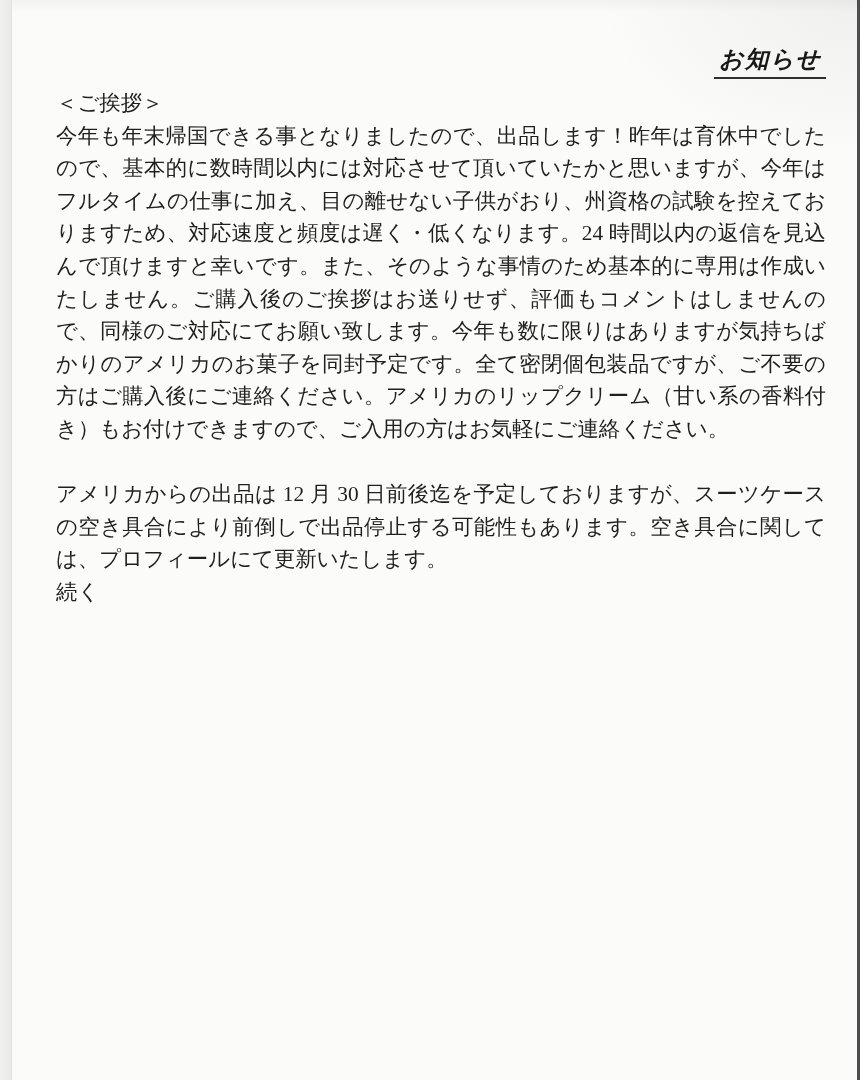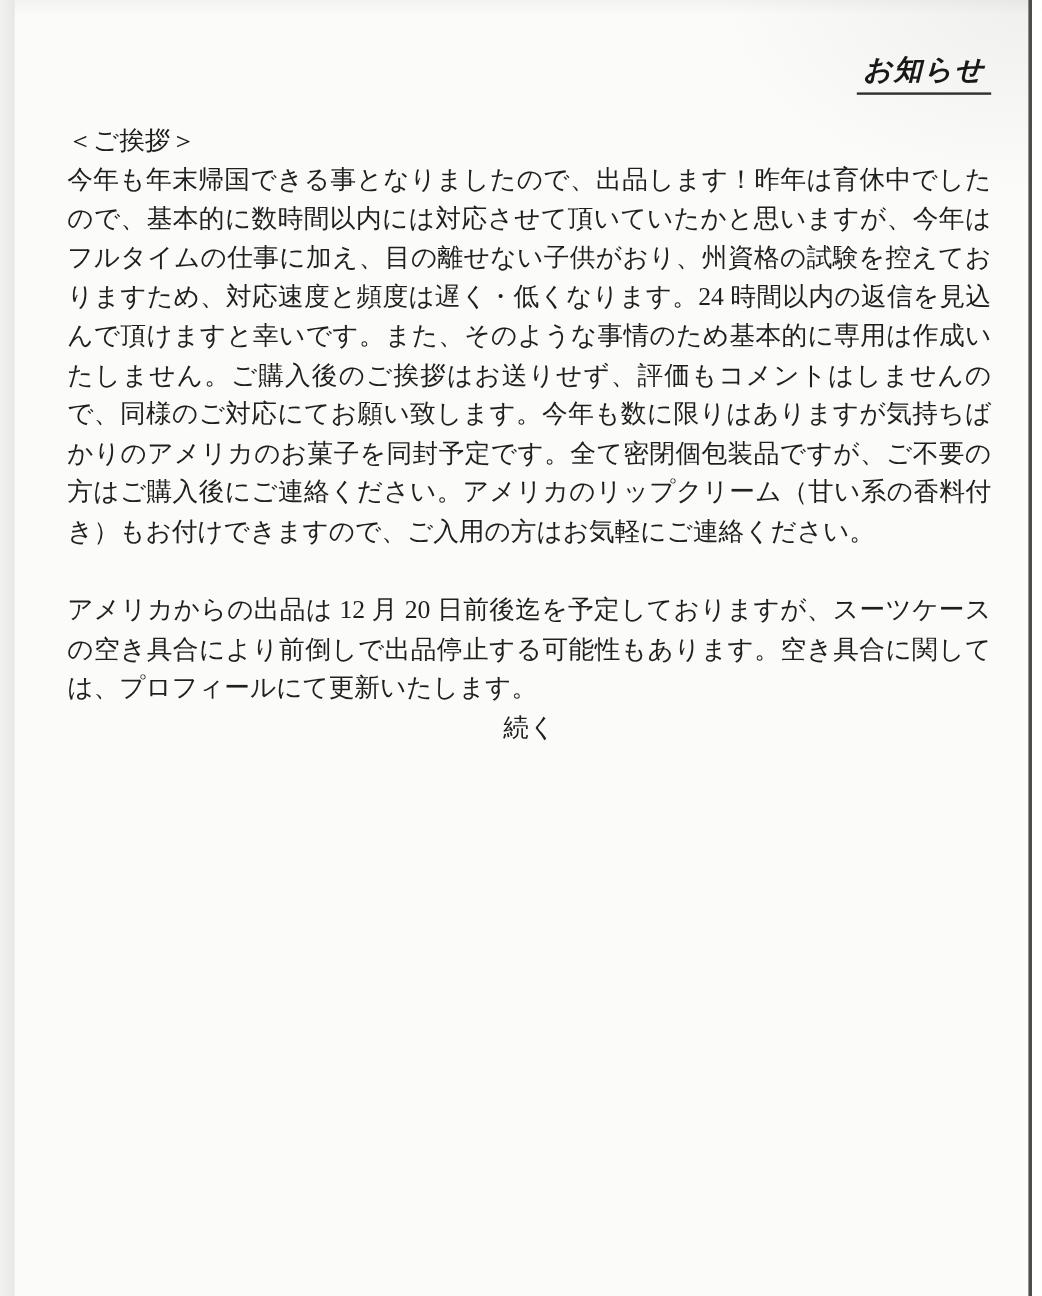--- a/index.html
+++ b/index.html
@@ -78,25 +78,25 @@
   .title {
     display: inline-block;
     font-size: 23.5px;
     font-weight: 700;
     letter-spacing: 1.5px;
     color: #161616;
     border-bottom: 2.5px solid #2e2e2e;
     padding: 0 5px 3px 5px;
   }
   .sec { margin-top: 32.6px; }
-  .sec.first { margin-top: 22px; }
+  .sec.first { margin-top: 8px; }
   .sec-header { }
   .sec-body { margin: 0; }
   .continue {
-    text-align: center;
+    text-align: left;
   }
 </style>
 </head>
 <body>
 
 <div class="page">
   <div class="edge-left"></div>
   <div class="edge-right"></div>
 
   <div class="content">
@@ -106,19 +106,19 @@
     </div>
 
     <section class="sec first">
       <div class="sec-header">＜ご挨拶＞</div>
       <p class="sec-body">今年も年末帰国できる事となりましたので、出品します！昨年は育休中でしたので、基本的に数時間以内には対応させて頂いていたかと思いますが、今年はフルタイムの仕事に加え、目の離せない子供がおり、州資格の試験を控えておりますため、対応速度と頻度は遅く・低くなります。24 時間以内の返信を見込んで頂けますと幸いです。また、そのような事情のため基本的に専用は作成いたしません。ご購入後のご挨拶はお送りせず、評価もコメントはしませんので、同様のご対応にてお願い致します。今年も数に限りはありますが気持ちばかりのアメリカのお菓子を同封予定です。全て密閉個包装品ですが、ご不要の方はご購入後にご連絡ください。アメリカのリップクリーム（甘い系の香料付き）もお付けできますので、ご入用の方はお気軽にご連絡ください。</p>
     </section>
 
 
 
     <section class="sec">
-      <p class="sec-body">アメリカからの出品は 12 月 20 日前後迄を予定しておりますが、スーツケースの空き具合により前倒しで出品停止する可能性もあります。空き具合に関しては、プロフィールにて更新いたします。</p>
+      <p class="sec-body">アメリカからの出品は 12 月 30 日前後迄を予定しておりますが、スーツケースの空き具合により前倒しで出品停止する可能性もあります。空き具合に関しては、プロフィールにて更新いたします。</p>
     </section>
 
     <div class="continue">続く</div>
 
   </div>
 </div>
 
 </body></html>

